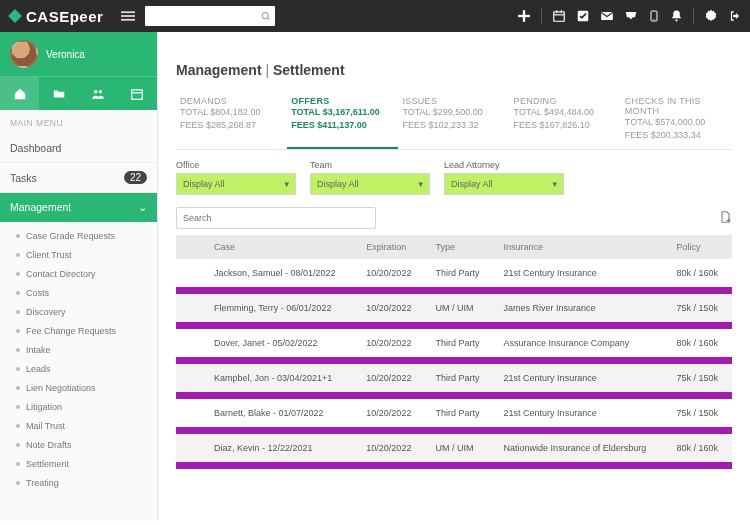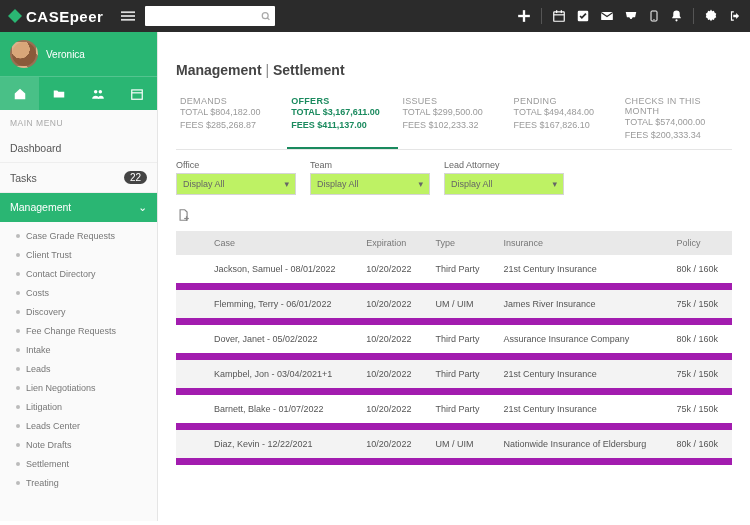--- a/index.html
+++ b/index.html
@@ -185,21 +185,21 @@
         <div class="si">Case Grade Requests</div>
         <div class="si">Client Trust</div>
         <div class="si">Contact Directory</div>
         <div class="si">Costs</div>
         <div class="si">Discovery</div>
         <div class="si">Fee Change Requests</div>
         <div class="si">Intake</div>
         <div class="si">Leads</div>
         <div class="si">Lien Negotiations</div>
         <div class="si">Litigation</div>
-        <div class="si">Leads Center</div>
+        <div class="si">Mail Trust</div>
         <div class="si">Note Drafts</div>
         <div class="si">Settlement</div>
         <div class="si">Treating</div>
       </div>
   </div>
 
   <div class="main">
     <div class="pgtitle">
       <span>Management</span> <span class="sep2">| </span><span>Settlement</span>
     </div>
@@ -250,20 +250,21 @@
       <div class="fg">
         <label>Lead Attorney</label>
         <div class="sel">
             <span>Display All</span>
             <span>▾</span>
           </div>
       </div>
     </div>
 
     <div class="tblhead">
+      <input class="srch2" placeholder="Search" style="">
       <span class="addfile">
         <svg width="14" height="16" viewBox="0 0 24 24" fill="none" stroke="#888" stroke-width="2">
             <path d="M7 3h8l4 4v14H7z"></path>
             <line x1="14" y1="18" x2="22" y2="18"></line>
             <line x1="18" y1="14" x2="18" y2="22"></line>
           </svg>
       </span>
     </div>
 
     <table>

